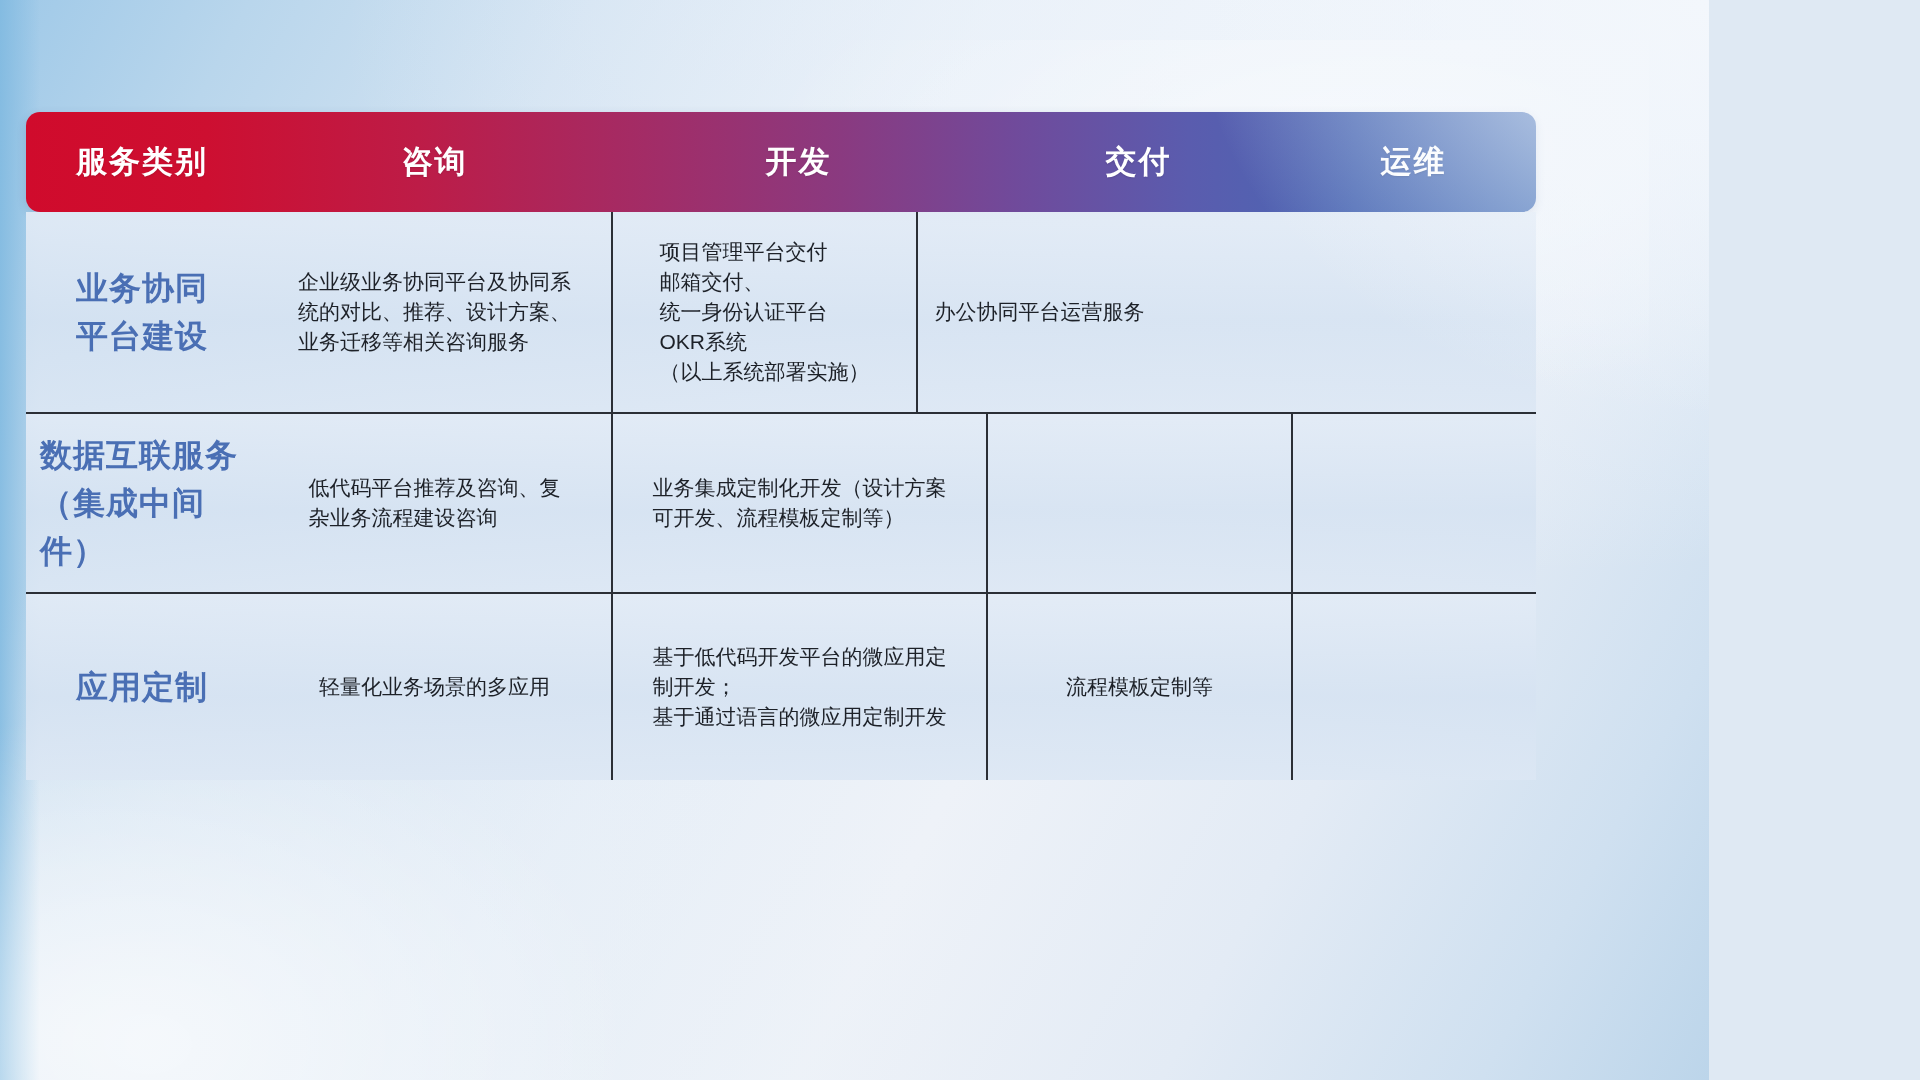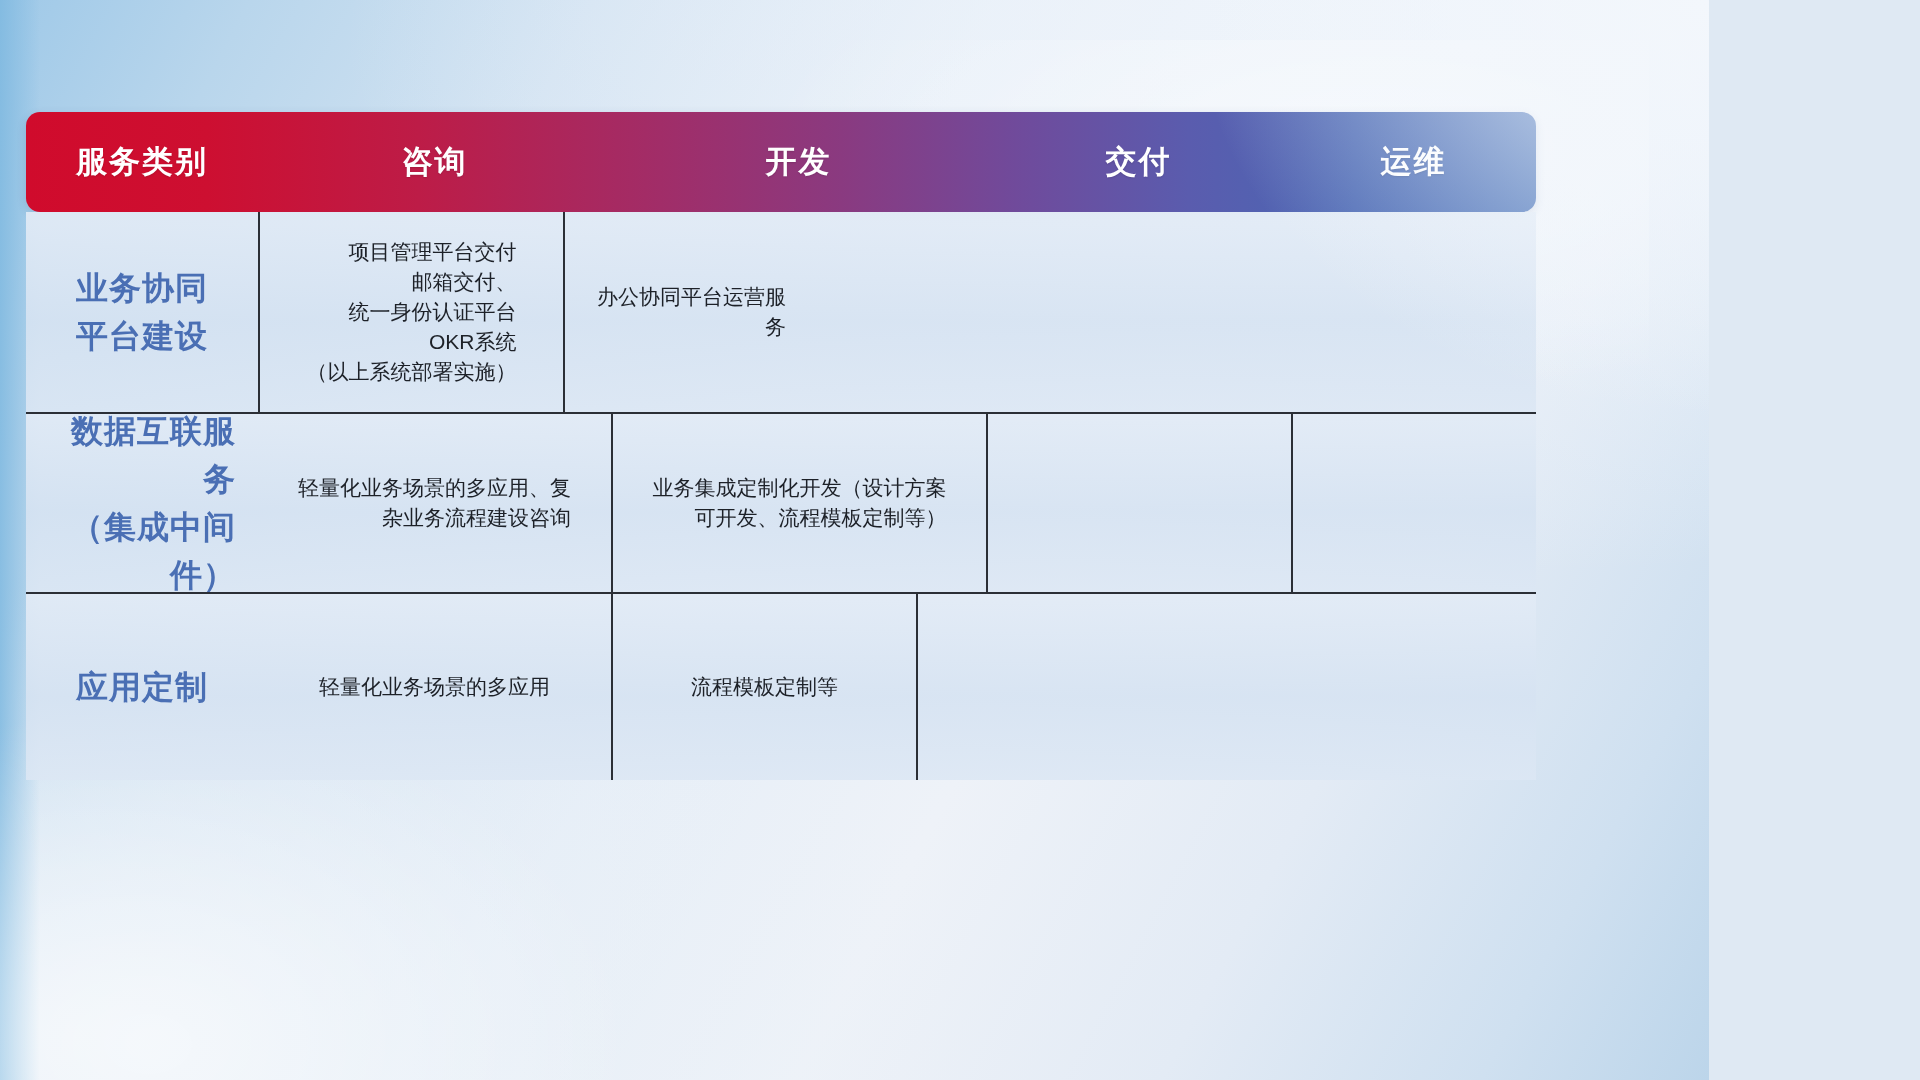--- a/index.html
+++ b/index.html
@@ -111,25 +111,25 @@
         rgba(220,231,244,.88) 100%);
     border-bottom: 2px solid #2b2f36;
   }
   .data-row:last-child {
     border-bottom: none;
   }
   .cell {
     display: flex;
     align-items: center;
     justify-content: center;
-    text-align: right;
+    text-align: left;
     color: #1d2128;
     font-size: 21px;
     line-height: 1.42;
-    padding: 8px 22px;
+    padding: 8px 14px;
     box-sizing: border-box;
     white-space: pre-line;
   }
   .cell.vline {
     border-left: 2px solid #2b2f36;
   }
   .cell.cat {
     color: #4a6fb4;
     font-size: 32px;
     font-weight: 700;
@@ -163,41 +163,47 @@
       <div class="header-cell c2">开发</div>
       <div class="header-cell c3">交付</div>
       <div class="header-cell c4">运维</div>
     </div>
 
     <div class="body-rows">
 
       <div class="data-row r0">
         <div class="cell cat c0">业务协同
 平台建设</div>
+        <div class="cell c1">企业级业务协同平台及协同系
+统的对比、推荐、设计方案、
+业务迁移等相关咨询服务</div>
         <div class="cell vline c3">项目管理平台交付
 邮箱交付、
 统一身份认证平台
 OKR系统
 （以上系统部署实施）</div>
         <div class="cell vline c4">办公协同平台运营服务</div>
       </div>
 
       <div class="data-row r1">
         <div class="cell cat c0">数据互联服务
 （集成中间件）</div>
-        <div class="cell c1">轻量化业务场景的多应用、复
+        <div class="cell c1">低代码平台推荐及咨询、复
 杂业务流程建设咨询</div>
         <div class="cell vline c2">业务集成定制化开发（设计方案
 可开发、流程模板定制等）</div>
         <div class="cell vline c3"></div>
         <div class="cell vline c4"></div>
       </div>
 
       <div class="data-row r2">
         <div class="cell cat c0">应用定制</div>
         <div class="cell c1">轻量化业务场景的多应用</div>
+        <div class="cell vline c2">基于低代码开发平台的微应用定
+制开发；
+基于通过语言的微应用定制开发</div>
         <div class="cell vline c3">流程模板定制等</div>
         <div class="cell vline c4"></div>
       </div>
 
     </div>
   </div>
 </div>
 
 </body></html>

